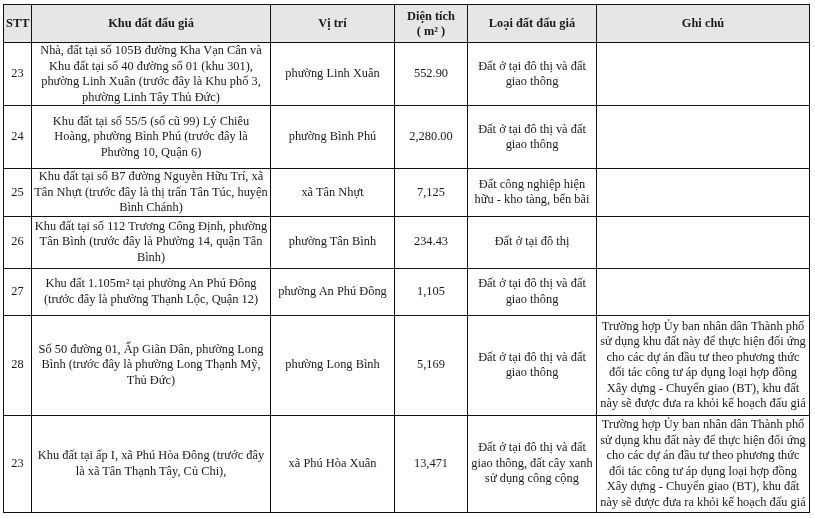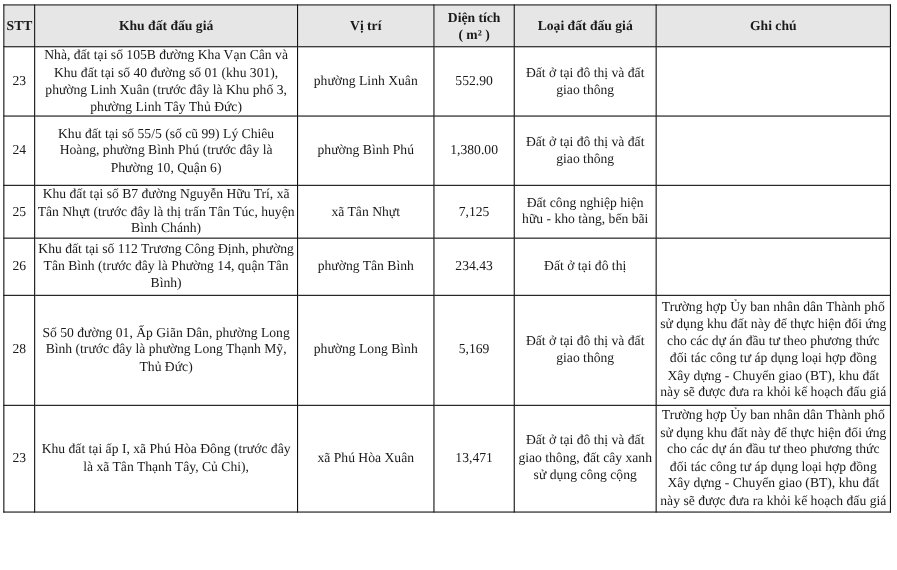--- a/index.html
+++ b/index.html
@@ -88,38 +88,46 @@
       <td>Nhà, đất  tại số 105B đường Kha Vạn Cân và Khu đất tại số 40 đường số 01 (khu 301), phường Linh Xuân (trước đây là Khu phố 3, phường Linh Tây Thủ Đức)</td>
       <td>phường Linh Xuân</td>
       <td class="num">552.90</td>
       <td>Đất ở tại đô thị và đất giao thông</td>
       <td class="ghichu"></td>
     </tr>
     <tr class="h-24">
       <td class="stt">24</td>
       <td>Khu đất tại số 55/5 (số cũ 99) Lý Chiêu Hoàng, phường Bình Phú (trước đây là Phường 10, Quận 6)</td>
       <td>phường Bình Phú</td>
-      <td class="num">1,380.00</td>
+      <td class="num">2,280.00</td>
       <td>Đất ở tại đô thị và đất giao thông</td>
       <td class="ghichu"></td>
     </tr>
     <tr class="h-25">
       <td class="stt">25</td>
       <td>Khu đất tại số B7 đường Nguyễn Hữu Trí, xã Tân Nhựt (trước đây là thị trấn Tân Túc, huyện Bình Chánh)</td>
       <td>xã Tân Nhựt</td>
       <td class="num">7,125</td>
       <td>Đất công nghiệp hiện hữu - kho tàng, bến bãi</td>
       <td class="ghichu"></td>
     </tr>
     <tr class="h-26">
       <td class="stt">26</td>
       <td>Khu đất tại số 112 Trương Công Định,  phường Tân Bình (trước đây là Phường 14, quận Tân Bình)</td>
       <td>phường Tân Bình</td>
       <td class="num">234.43</td>
       <td>Đất ở tại đô thị</td>
+      <td class="ghichu"></td>
+    </tr>
+    <tr class="h-27">
+      <td class="stt">27</td>
+      <td>Khu đất 1.105m² tại phường An Phú Đông (trước đây là phường Thạnh Lộc, Quận 12)</td>
+      <td>phường An Phú Đông</td>
+      <td class="num">1,105</td>
+      <td>Đất ở tại đô thị và đất giao thông</td>
       <td class="ghichu"></td>
     </tr>
     <tr class="h-28">
       <td class="stt">28</td>
       <td>Số 50 đường 01, Ấp Giãn Dân, phường Long Bình (trước đây là phường Long Thạnh Mỹ, Thủ Đức)</td>
       <td>phường Long Bình</td>
       <td class="num">5,169</td>
       <td>Đất ở tại đô thị và đất giao thông</td>
       <td class="ghichu">Trường hợp Ủy ban nhân dân Thành phố sử dụng khu đất này để thực hiện đối ứng cho các dự án đầu tư theo phương thức đối tác công tư áp dụng loại hợp đồng Xây dựng - Chuyển giao (BT), khu đất này sẽ được đưa ra khỏi kế hoạch đấu giá</td>
     </tr>

